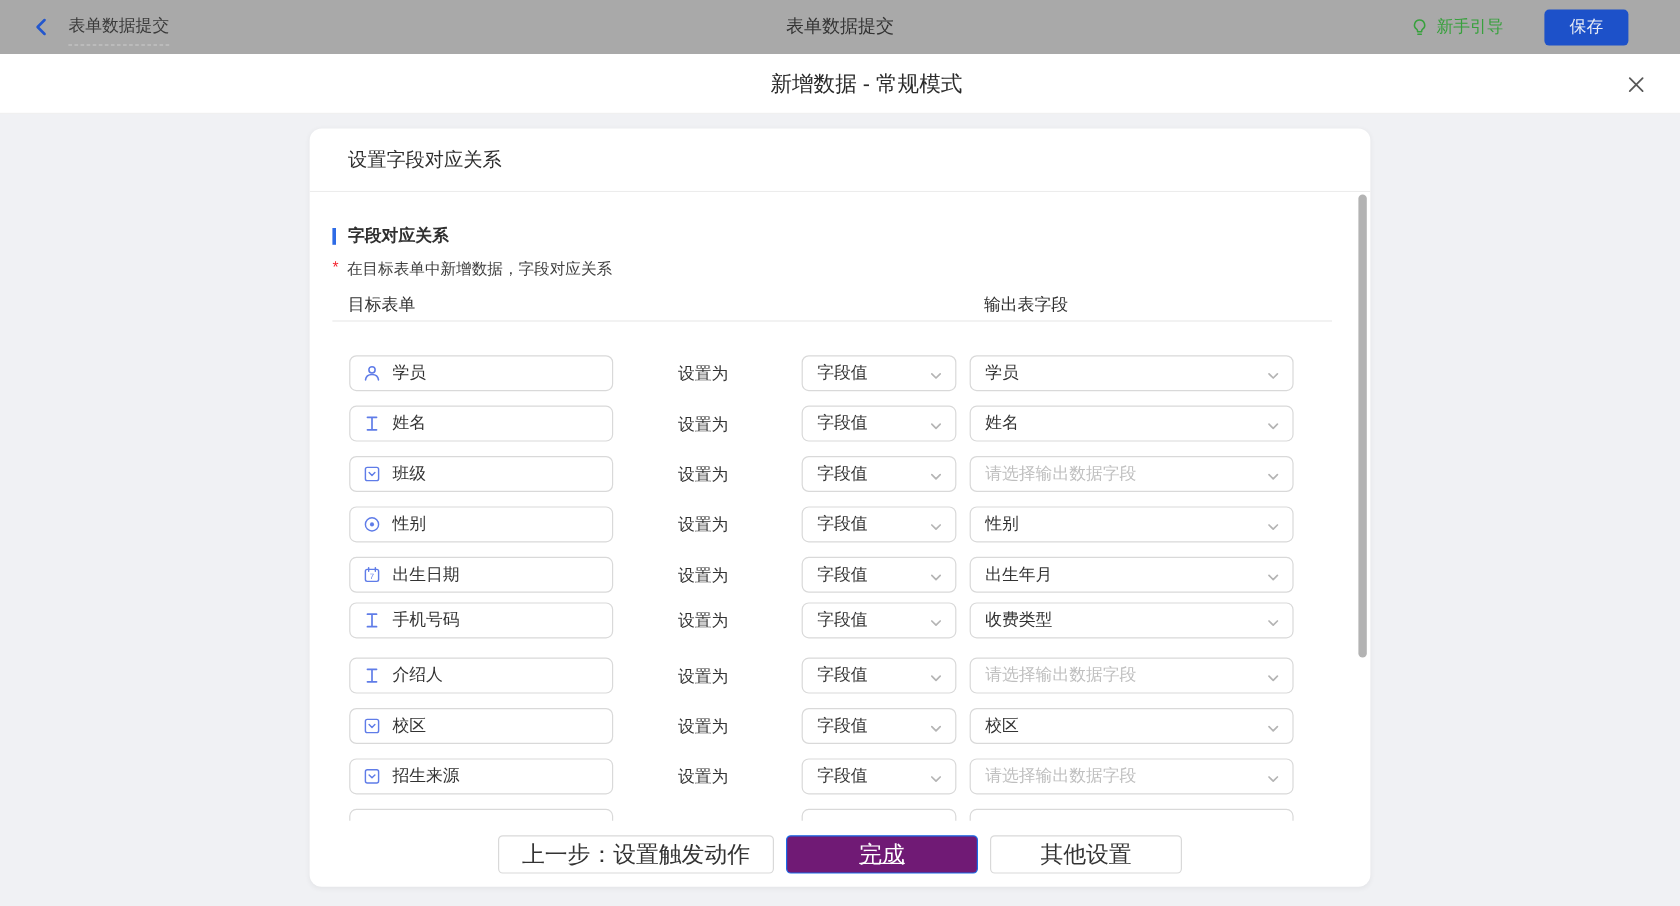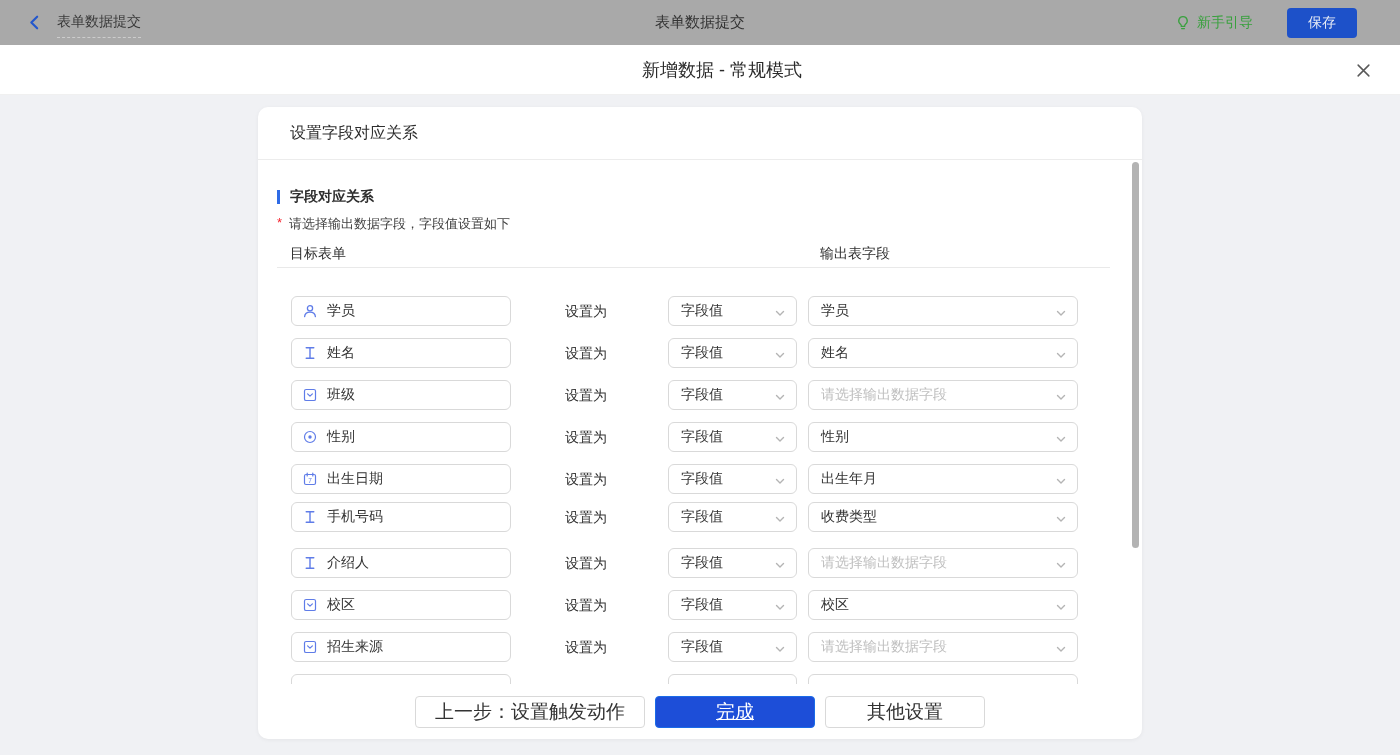--- a/index.html
+++ b/index.html
@@ -46,21 +46,21 @@
   .out-box { left:550px; width:270px; padding:0 30px 0 12px; }
   .chev { position:absolute; right:10px; top:10px; }
   .placeholder { color:#bfbfbf; }
   .field-icon { display:flex; width:16px; height:16px; flex:none; }
 
   .scroll-thumb { position:absolute; left:874px; top:55px; width:7px; height:386px; background:#b3b3b3; border-radius:4px; cursor:grab; }
 
   
   .footer { position:absolute; top:589px; left:0; right:0; display:flex; justify-content:center; gap:10px; }
   .f-btn { height:32px; border:1px solid #d9d9d9; border-radius:4px; background:#fff; font-size:19px; color:#333; display:flex; align-items:center; justify-content:center; padding:0 19px; cursor:pointer; font-family:"Liberation Sans",sans-serif; }
-  .f-btn.primary { width:160px; background:#1d4ed8; border-color:#1a6be8; color:#fff;text-decoration:underline; }
+  .f-btn.primary { width:160px; background:#701a75; border-color:#1a6be8; color:#fff;text-decoration:underline; }
   .f-btn.other { width:160px; }
 </style>
 </head>
 <body>
 
 <div class="screen">
 
   <div class="topbar">
     <div class="back">
       <span style="display:flex;">
@@ -94,21 +94,21 @@
 
   <div class="page">
     <div class="card">
       <div class="card-header">设置字段对应关系</div>
 
       <div class="section-title">
         <span class="accent-bar"></span>
         <span class="section-title-text">字段对应关系</span>
       </div>
 
-      <div class="note-line"><span class="req">*</span><span>请选择输出数据字段，字段值设置如下</span></div>
+      <div class="note-line"><span class="req">*</span><span>在目标表单中新增数据，字段对应关系</span></div>
 
       <div class="col-head left">目标表单</div>
       <div class="col-head right">输出表字段</div>
       <div class="col-divider"></div>
 
       <div class="rows-viewport">
           <div class="mapping-row" style="top: 28px;">
     <div class="box field-box">
       <span class="field-icon">
                 <svg width="16" height="16" viewBox="0 0 16 16" fill="none" stroke="#5f7ce8" stroke-width="1.3" stroke-linecap="round">

